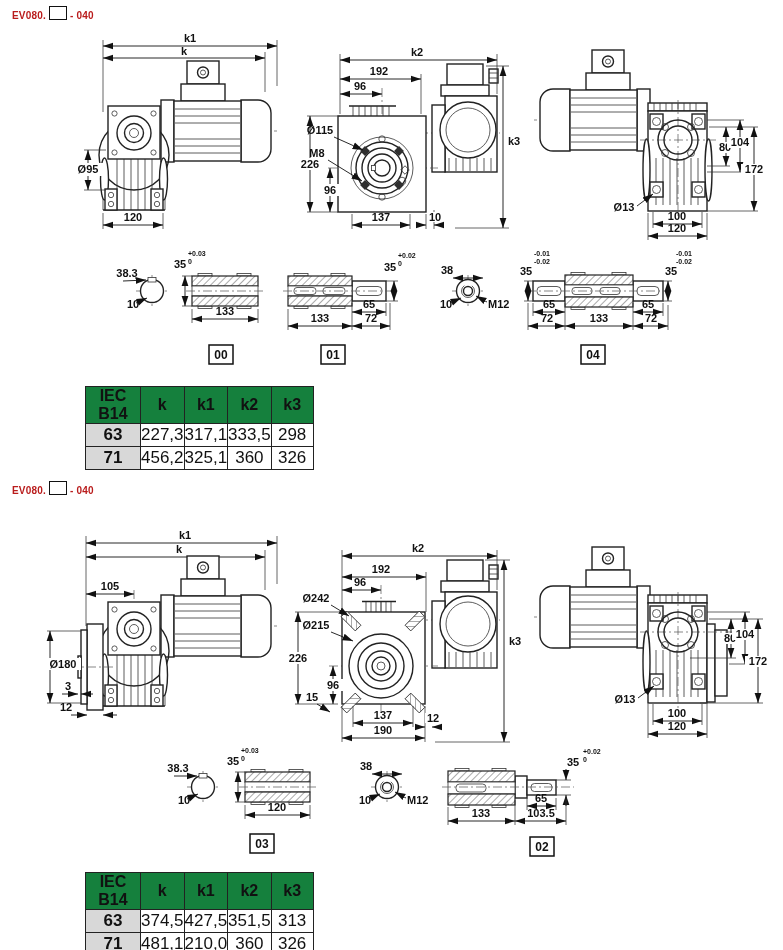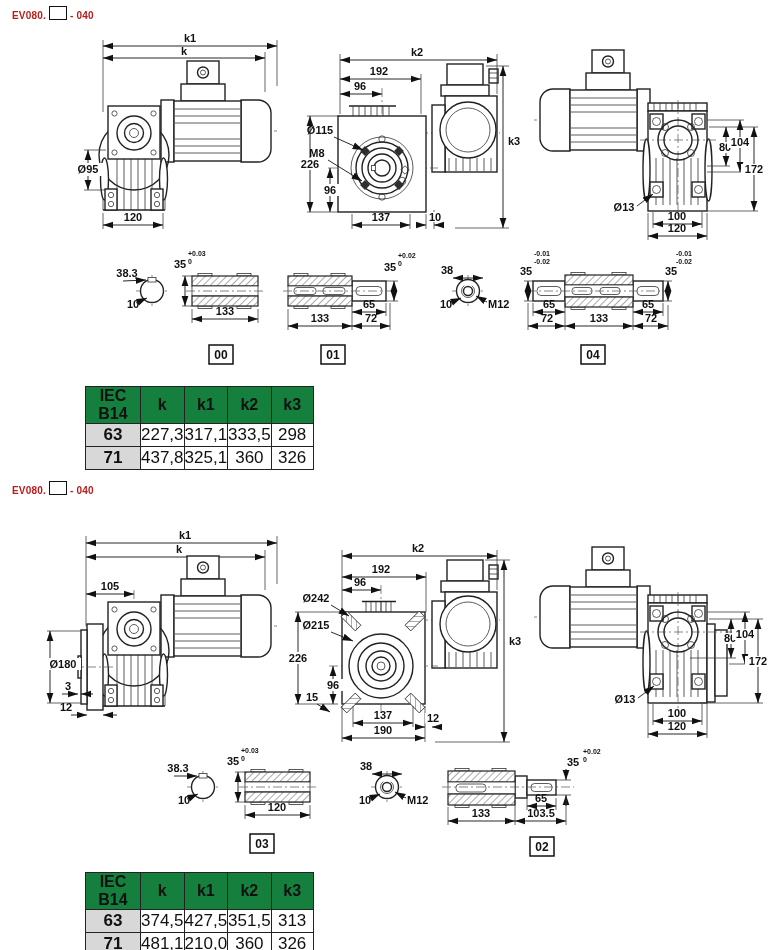--- a/index.html
+++ b/index.html
@@ -692,21 +692,21 @@
     </tr>
     <tr>
       <td class="hd">63</td>
       <td>227,3</td>
       <td>317,1</td>
       <td>333,5</td>
       <td>298</td>
     </tr>
     <tr>
       <td class="hd">71</td>
-      <td>437,8</td>
+      <td>456,2</td>
       <td>325,1</td>
       <td>360</td>
       <td>326</td>
     </tr>
   </tbody>
     </table>
 
   <table class="dim-table" style="top:872px">
     <colgroup>
         <col style="width:55px">

